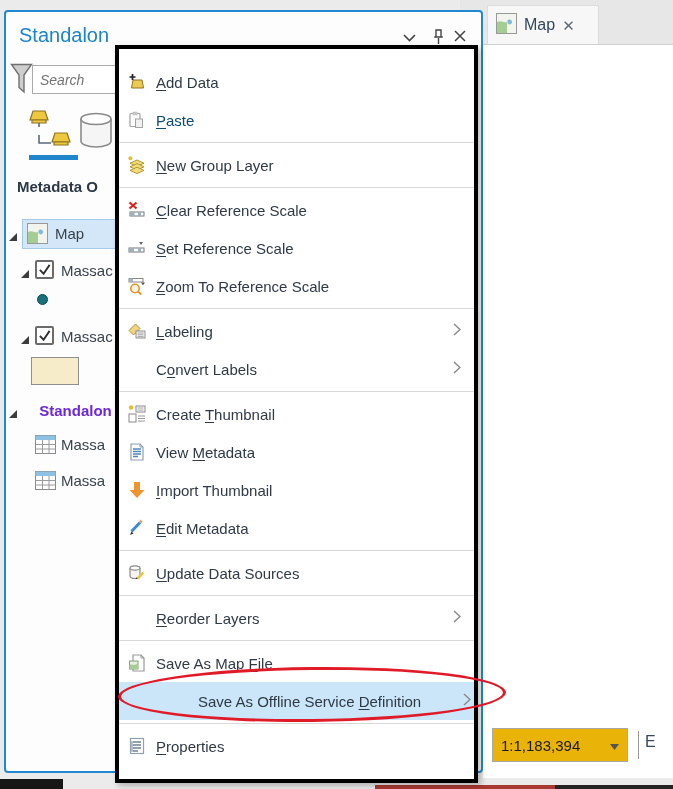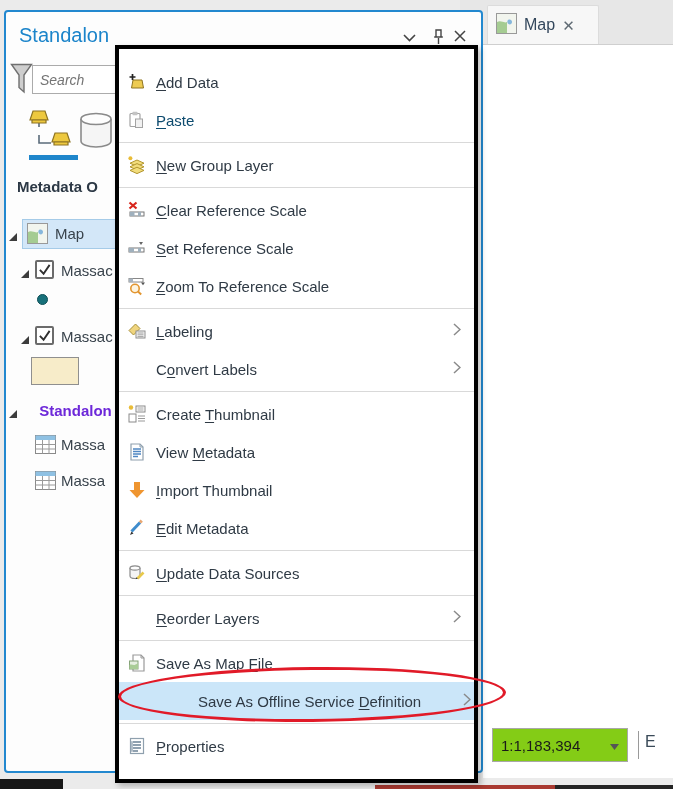--- a/index.html
+++ b/index.html
@@ -9,21 +9,21 @@
   
   #tabbar { position:absolute; left:460px; top:0; width:213px; height:44px; background:#e7e7e7; }
   #map-tab { position:absolute; left:487px; top:5px; width:112px; height:39px; background:#f7f7f7;
              border:1px solid #dcdcdc; border-bottom:none; border-radius:2px 2px 0 0;
              display:flex; align-items:center; gap:7px; padding:0 8px; }
   #map-tab .tab-label { font-size:16px; color:#33475c; }
   #map-tab .tab-close { font-size:15px; color:#5f6a73; line-height:1; }
   #map-view { position:absolute; left:483px; top:44px; width:190px; height:734px; background:#ffffff;
               border-top:1px solid #cfcfcf; }
 
-  #scale-box { position:absolute; left:492px; top:728px; width:136px; height:34px; background:#84cc16;
+  #scale-box { position:absolute; left:492px; top:728px; width:136px; height:34px; background:#eab308;
                border:1px solid #a8a8a8; display:flex; align-items:center; padding:0 8px; }
   #scale-box .scale-text { font-size:15px; color:#1a1a1a; flex:1; }
   #status-divider { position:absolute; left:638px; top:731px; width:1px; height:28px; background:#9a9a9a; }
   #status-partial { position:absolute; left:645px; top:733px; font-size:16px; color:#3a4a58; }
 
   
   #contents-pane { position:absolute; left:4px; top:10px; width:479px; height:763px;
                    background:#fdfdfd; border:2px solid #2288cf; border-radius:4px; }
   #pane-title { position:absolute; left:13px; top:12px; font-size:20px; color:#1b84ca; }
   .pane-hicon { position:absolute; top:17px; color:#444; }

